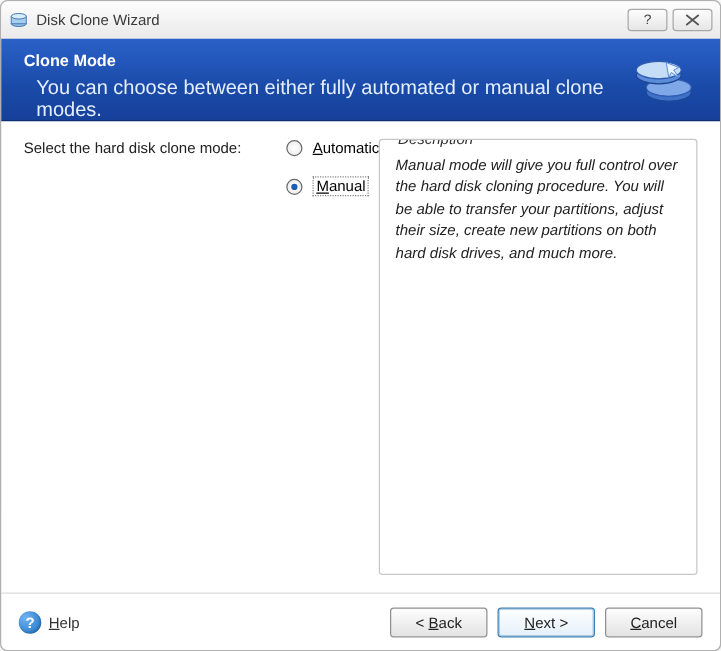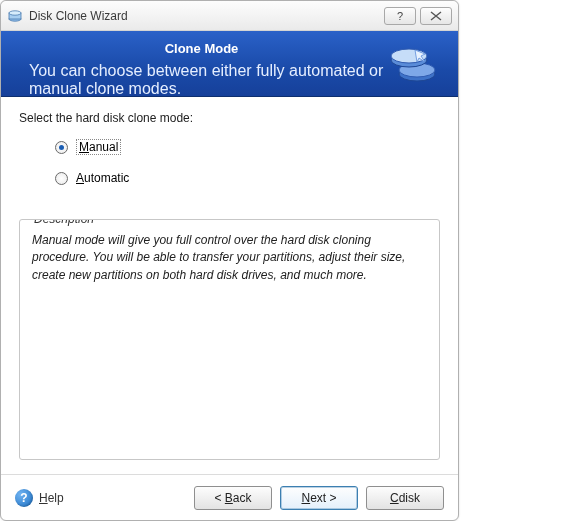--- a/index.html
+++ b/index.html
@@ -7,21 +7,21 @@
     margin: 0;
     padding: 0;
     font-family: "Segoe UI", Tahoma, sans-serif;
     font-size: 12px;
     background: #fff;
     width: 577px;
     height: 521px;
     overflow: hidden;
   }
   .window {
-    width: 459px;
+    width: 577px;
     height: 521px;
     border: 1px solid #b0b0b0;
     border-radius: 6px;
     background: #fff;
     display: flex;
     flex-direction: column;
     box-shadow: 0 0 2px rgba(0,0,0,0.15);
   }
   .titlebar {
     height: 30px;
@@ -65,38 +65,37 @@
     padding: 10px 16px 8px 18px;
     position: relative;
     display: flex;
     border-bottom: 1px solid #0e2f6f;
   }
   .banner-text { flex: 1; }
   .banner-title {
     font-size: 13px;
     font-weight: bold;
     margin-bottom: 6px;
-    text-align: center;
   }
   .banner-sub {
     font-size: 16px;
     margin-left: 10px;
     color: #e5eeff;
   }
   .banner-icon {
     width: 58px;
     display: flex;
     align-items: center;
     justify-content: center;
   }
   .body {
     flex: 1;
     padding: 14px 18px 8px 18px;
     display: flex;
-    flex-direction: column;
+    flex-direction: row;
     overflow: hidden;
   }
   .prompt {
     font-size: 12px;
     color: #222;
     margin-bottom: 14px;
   }
   .options {
     margin-left: 36px;
     margin-bottom: 18px;
@@ -238,47 +237,47 @@
         <path d="M28 10 L38 14 L34 16 L38 22 L32 18 L30 22 Z" fill="#e8f2ff" stroke="#5a8cd8" stroke-width="0.8"></path>
       </svg>
     </div>
   </div>
 
   <div class="body">
     <div class="prompt">Select the hard disk clone mode:</div>
 
     <div class="options">
 
+      <div class="option">
+        <span class="radio"></span>
+        <span class="label"><span class="ul">A</span><span>utomatic</span></span>
+      </div>
+
       <div class="option selected">
         <span class="radio">
             <span class="dot"></span>
           </span>
         <span class="label"><span class="ul">M</span><span>anual</span></span>
       </div>
 
-      <div class="option">
-        <span class="radio"></span>
-        <span class="label"><span class="ul">A</span><span>utomatic</span></span>
-      </div>
-
     </div>
 
     <div class="fieldset">
       <div class="legend">Description</div>
       <div class="description-text">Manual mode will give you full control over the hard disk cloning procedure. You will be able to transfer your partitions, adjust their size, create new partitions on both hard disk drives, and much more.</div>
     </div>
   </div>
 
   <div class="footer">
     <div class="help">
       <span class="help-icon">?</span>
       <span><span class="ul">H</span><span>elp</span></span>
     </div>
     <div class="spacer"></div>
     <div class="btn">&lt;&nbsp;<span class="ul">B</span><span>ack</span></div>
     <div class="btn default"><span class="ul">N</span><span>ext</span>&nbsp;&gt;</div>
     <div class="btn">
         <span class="ul">C</span>
-        <span>disk</span>
+        <span>ancel</span>
       </div>
   </div>
 
 </div>
 
 </body></html>

